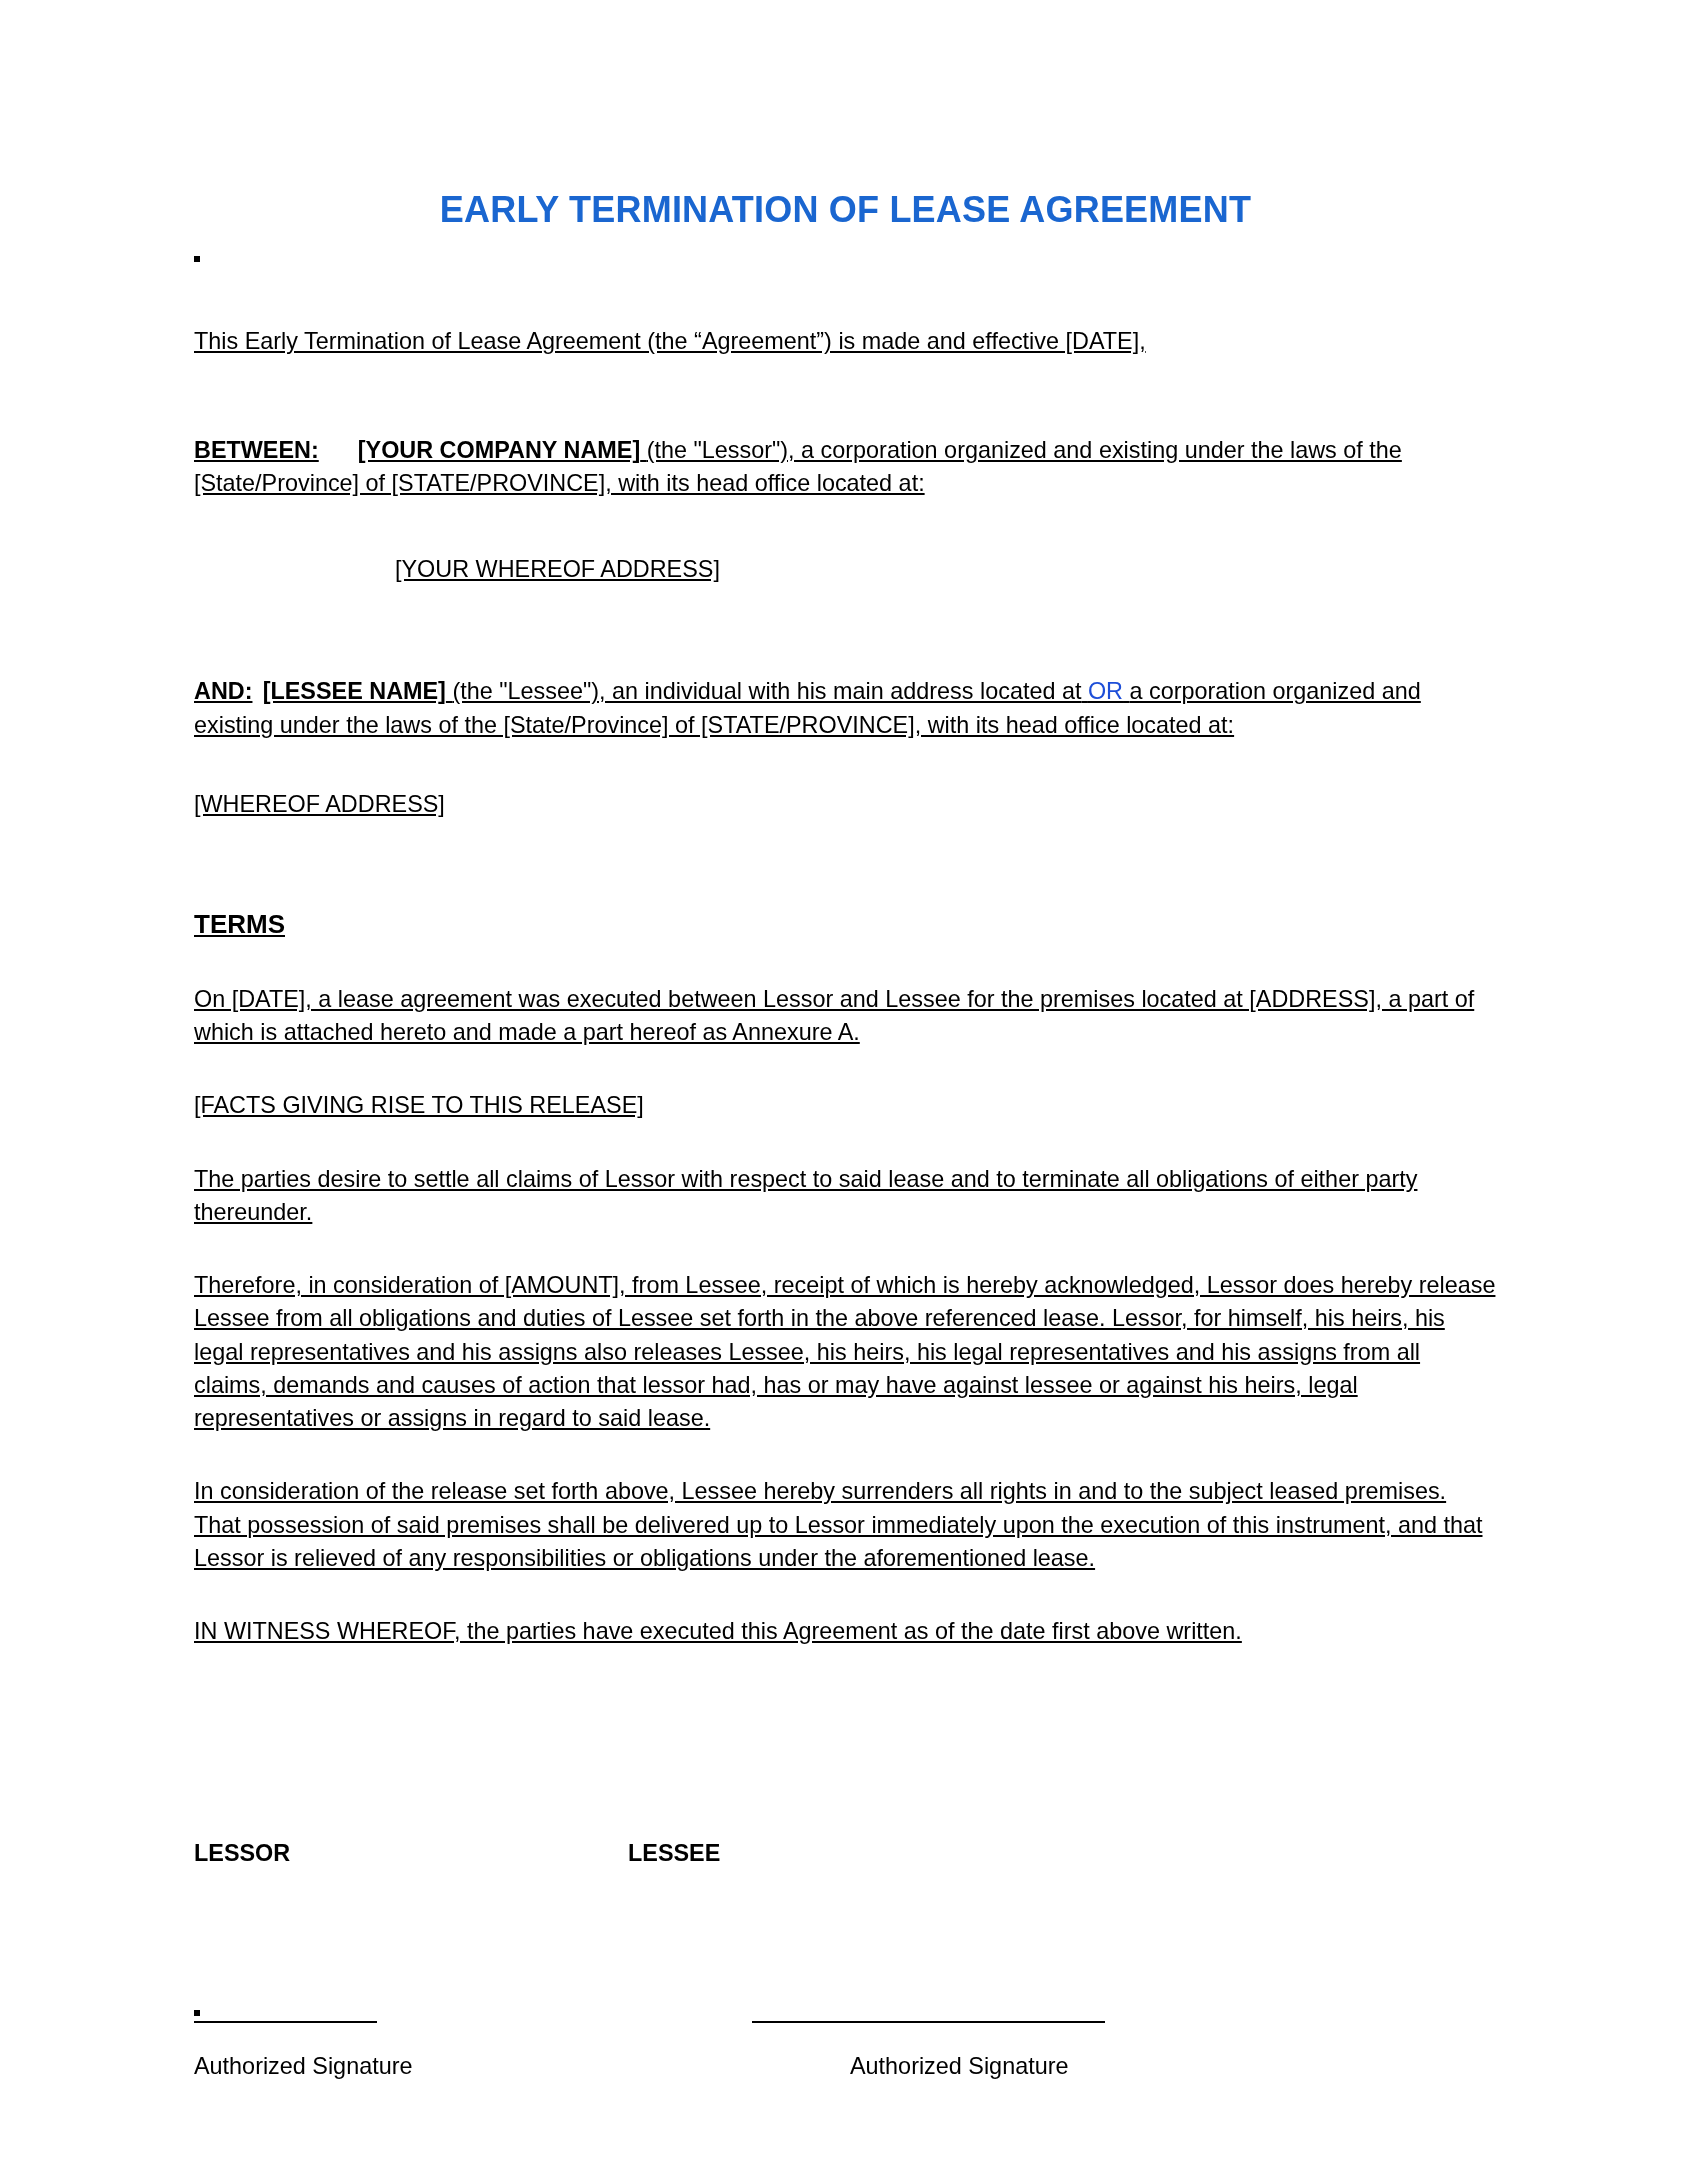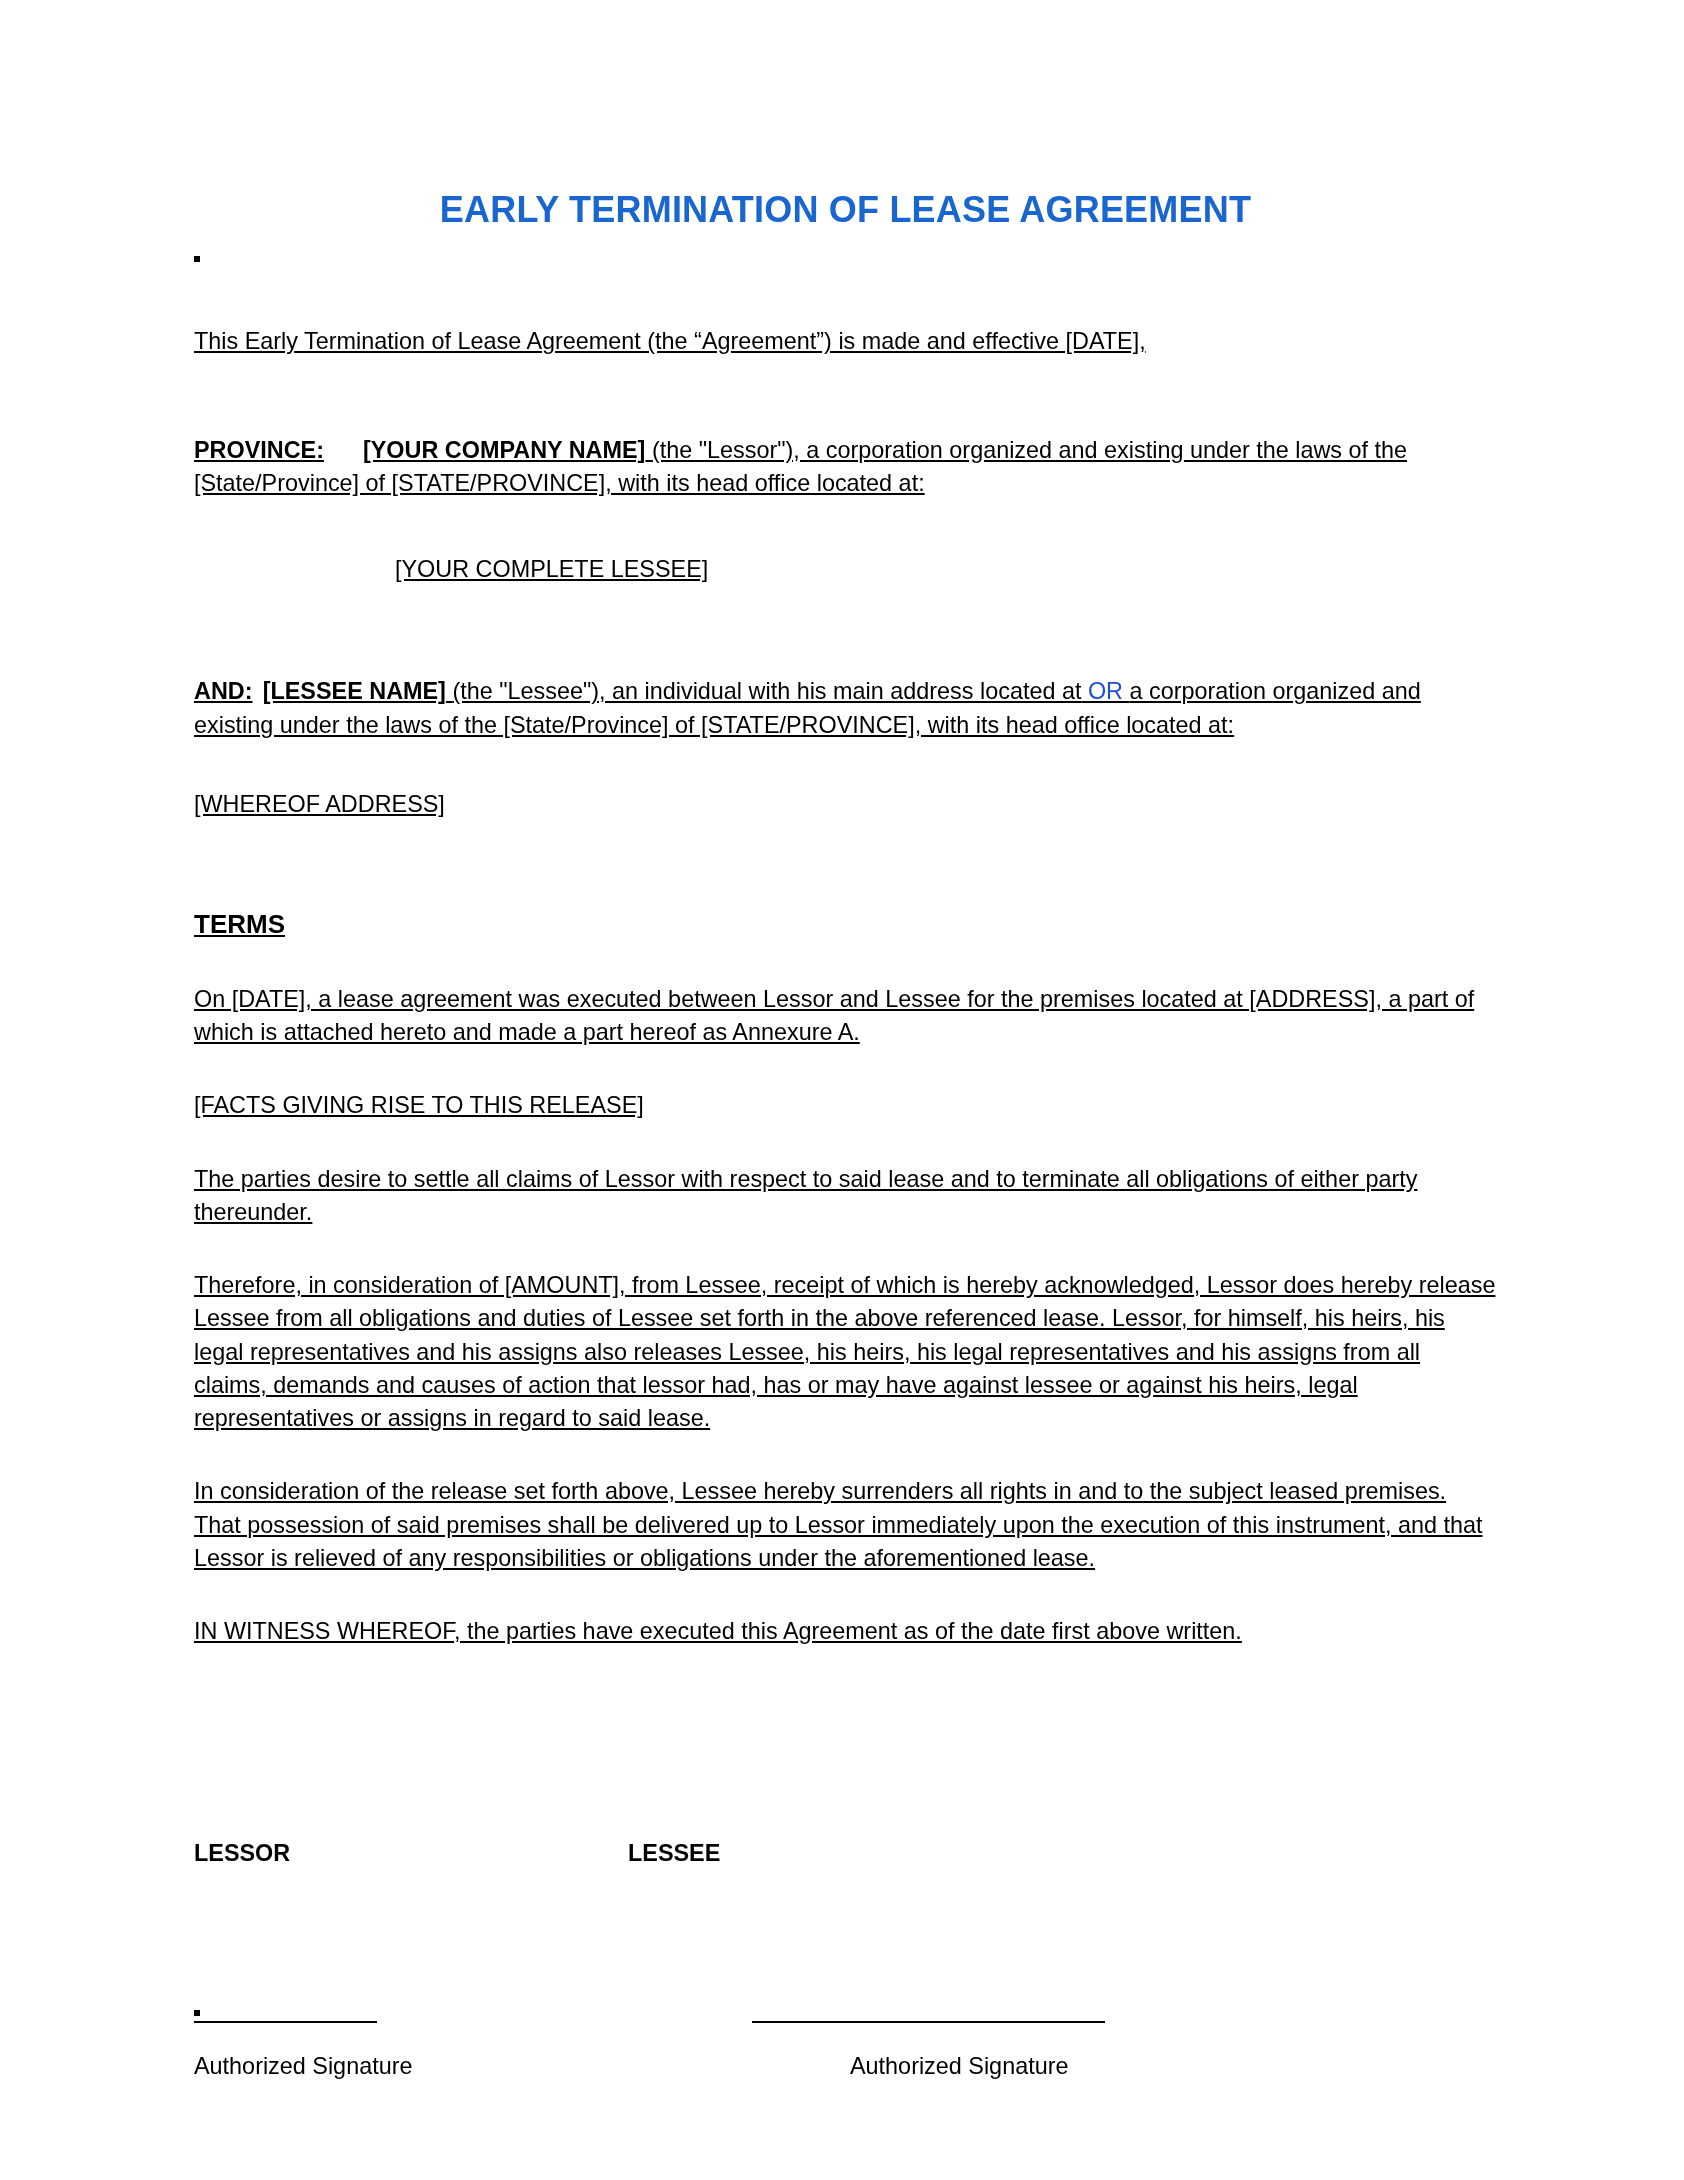--- a/index.html
+++ b/index.html
@@ -156,25 +156,25 @@
 
   <div class="tiny-dot"></div>
 
   <div class="content">
 
     <h1 class="doc-title">EARLY TERMINATION OF LEASE AGREEMENT</h1>
 
     <p class="intro">This Early Termination of Lease Agreement (the “Agreement”) is made and effective [DATE],</p>
 
     <p class="between-block">
-      <span class="bold">PROVINCE:</span><span class="gap-between"></span><span class="bold">[YOUR COMPANY NAME]</span>
+      <span class="bold">BETWEEN:</span><span class="gap-between"></span><span class="bold">[YOUR COMPANY NAME]</span>
       <span>(the "Lessor"), a corporation organized and existing under the laws of the [State/Province] of [STATE/PROVINCE], with its head office located at:</span>
     </p>
 
-    <p class="address-line">[YOUR COMPLETE LESSEE]</p>
+    <p class="address-line">[YOUR WHEREOF ADDRESS]</p>
 
     <p class="and-block">
       <span class="bold">AND:</span><span class="gap-and"></span><span class="bold">[LESSEE NAME]</span>
       <span>(the "Lessee"), an individual with his main address located at</span>
       <span class="or-word">OR</span>
       <span>a corporation organized and existing under the laws of the [State/Province] of [STATE/PROVINCE], with its head office located at:</span>
     </p>
 
     <p class="complete-address">[WHEREOF ADDRESS]</p>
 

